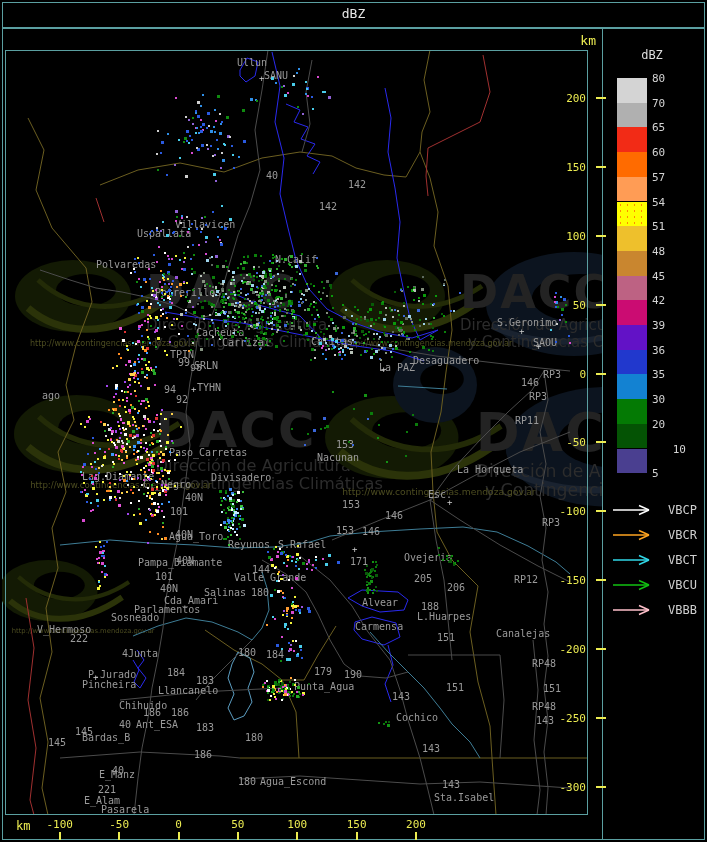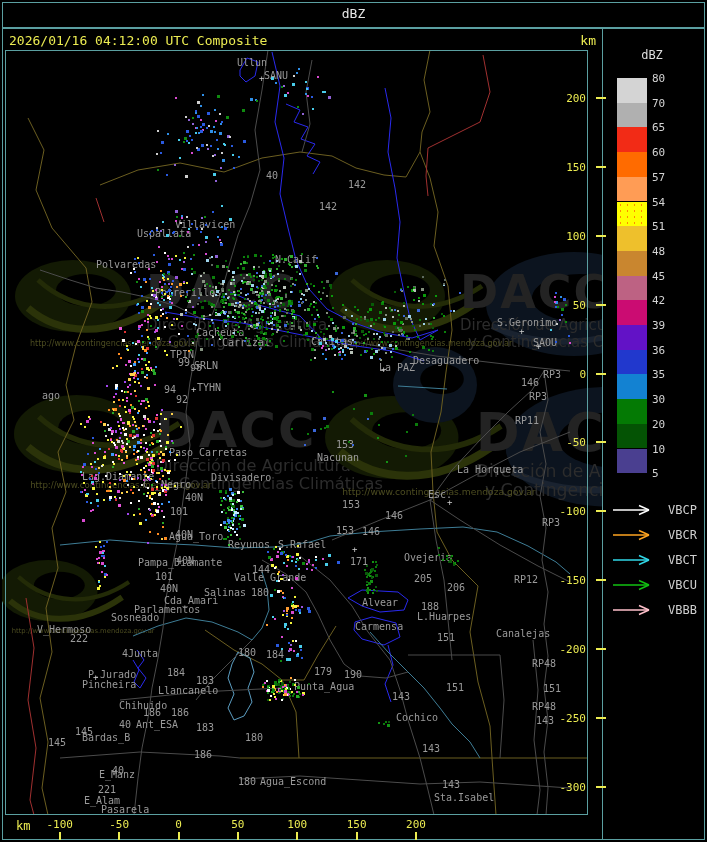--- a/index.html
+++ b/index.html
@@ -37,21 +37,20 @@
 </head>
 <body>
 
 <div id="root">
   <div id="title-bar" class="frame"></div>
   <div id="title-text">dBZ</div>
 
   <div id="left-panel" class="frame"></div>
   <div id="right-panel" class="frame"></div>
 
-  <div id="hdr-date">2026/01/16 04:12:00 UTC Composite</div>
   <div id="hdr-km">km</div>
 
   <div id="wm-clip">
     <svg id="wm-svg" class="layer" width="600" height="812" viewBox="2 28 600 812">
         <g transform="translate(28,246) scale(1)">
           <ellipse cx="45" cy="50" rx="58" ry="36" fill="#131a04"></ellipse>
           <ellipse cx="58" cy="44" rx="30" ry="16" fill="#000000"></ellipse>
           <path d="M0,62 C30,88 80,94 132,58" stroke="#2b3309" stroke-width="7" fill="none"></path>
           <path d="M10,34 C45,66 95,70 140,40" stroke="#232b07" stroke-width="5" fill="none"></path>
           <text x="118" y="62" font-size="46" font-weight="bold" fill="#232323" font-family="&quot;DejaVu Sans&quot;,sans-serif" letter-spacing="2">DACC</text>
@@ -2290,21 +2289,21 @@
     <div class="slab" style="top: 196px;">54</div>
     <div class="slab" style="top: 220.2px;">51</div>
     <div class="slab" style="top: 244.9px;">48</div>
     <div class="slab" style="top: 269.6px;">45</div>
     <div class="slab" style="top: 294.3px;">42</div>
     <div class="slab" style="top: 319px;">39</div>
     <div class="slab" style="top: 343.7px;">36</div>
     <div class="slab" style="top: 368.4px;">35</div>
     <div class="slab" style="top: 393.1px;">30</div>
     <div class="slab" style="top: 417.8px;">20</div>
-    <div class="slab" style="top: 442.5px;">10</div>
+    <div class="slab" style="top: 442.5px; text-align: right;">10</div>
     <div class="slab" style="top: 467.2px;">5</div>
     <div class="vrow" style="top: 503px;">
       <svg width="46" height="12">
         <line x1="1" y1="6" x2="37" y2="6" stroke="#ffffff" stroke-width="1.4"></line>
         <line x1="37" y1="6" x2="27" y2="1.5" stroke="#ffffff" stroke-width="1.4"></line>
         <line x1="37" y1="6" x2="27" y2="10.5" stroke="#ffffff" stroke-width="1.4"></line>
       </svg>
       <span class="vl">VBCP</span>
     </div>
     <div class="vrow" style="top: 528px;">

